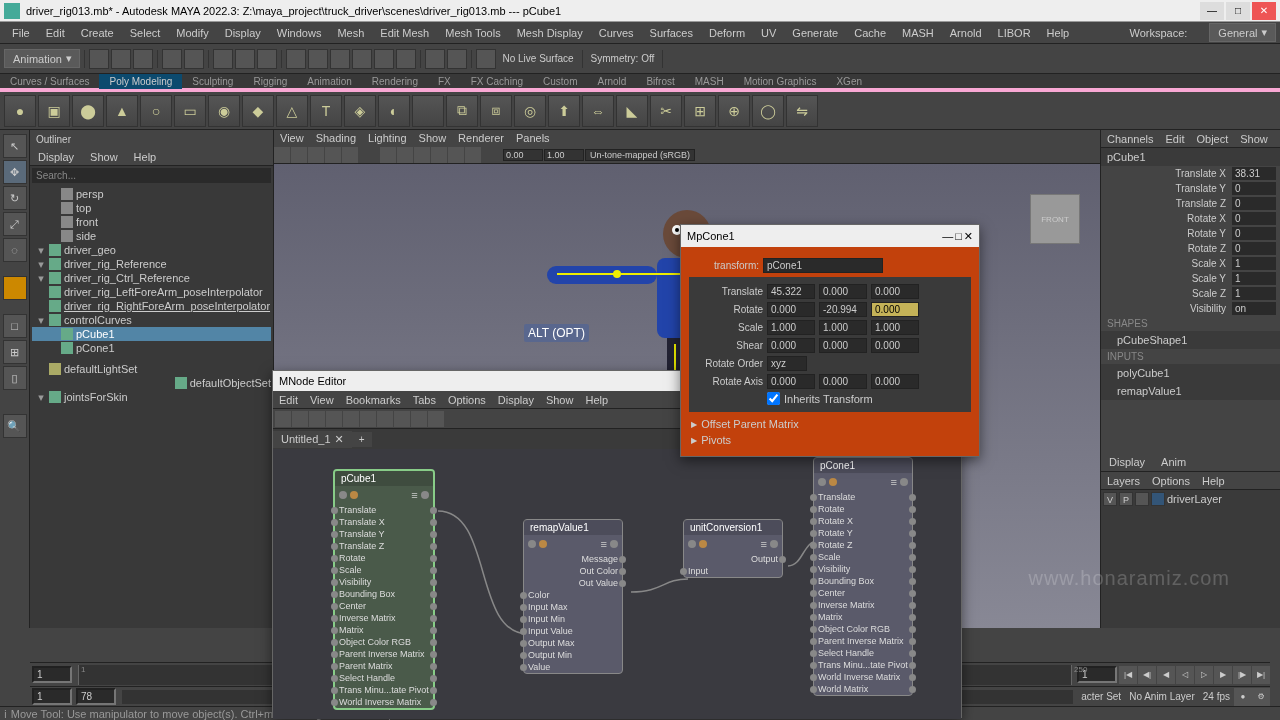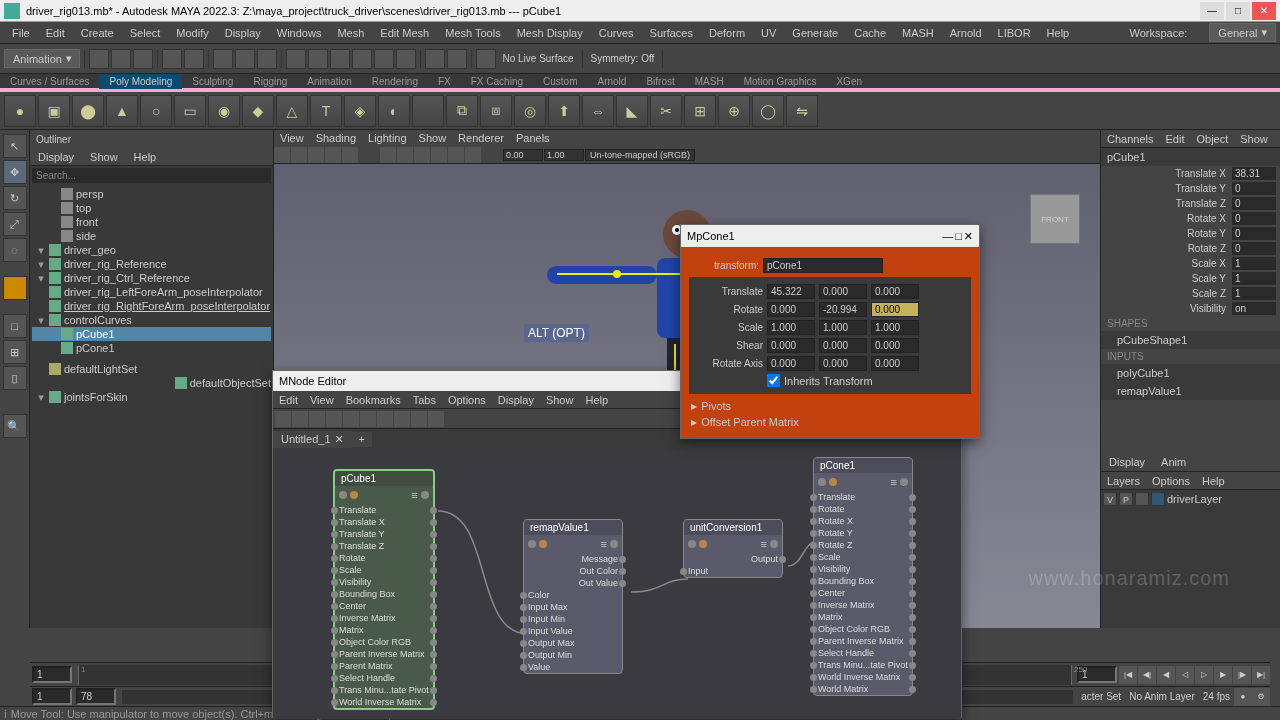--- a/index.html
+++ b/index.html
@@ -422,33 +422,37 @@
                   <input class="attr-input " value="1.000" style="">
                 </div>
                 <div class="attr-row">
                   <span class="attr-label">Shear</span>
                   <input class="attr-input " value="0.000" style="">
                   <input class="attr-input " value="0.000" style="">
                   <input class="attr-input " value="0.000" style="">
                 </div>
               </div>
             <div class="attr-row">
+              <span class="attr-label">Rotate Order</span>
+              <span class="attr-input" style="width:40px">xyz</span>
+            </div>
+            <div class="attr-row">
               <span class="attr-label">Rotate Axis</span>
               <input class="attr-input" value="0.000" style="">
               <input class="attr-input" value="0.000" style="">
               <input class="attr-input" value="0.000" style="">
             </div>
             <div class="attr-row">
               <span class="attr-label"></span>
               <input type="checkbox" checked="" style="">
               <span>Inherits Transform</span>
             </div>
           </div>
+          <div class="attr-section-head collapsed">Offset Parent Matrix</div>
           <div class="attr-section-head collapsed">Pivots</div>
-          <div class="attr-section-head collapsed">Offset Parent Matrix</div>
         </div>
       </div>
     </div>
   </div>
 
   <div class="right-panel">
     <div class="rp-menu">
       <span>Channels</span>
       <span>Edit</span>
       <span>Object</span>

